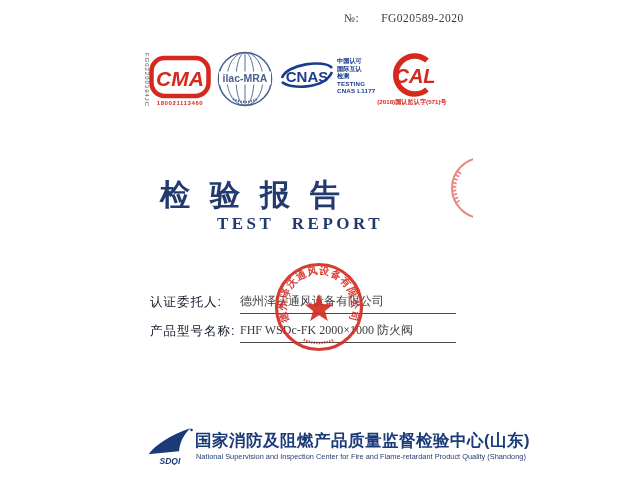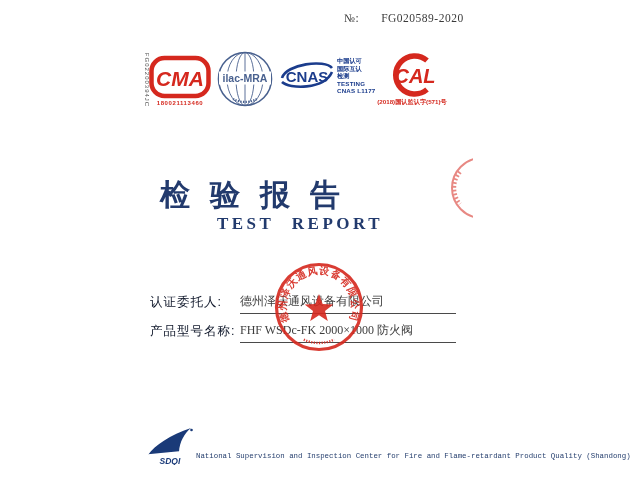--- a/index.html
+++ b/index.html
@@ -38,21 +38,21 @@
   .fvalue{display:inline-block;width:216px;border-bottom:1px solid #4a4a4a;
           font-family:"Liberation Serif",serif;font-size:12px;color:#3d3d3d;
           padding-bottom:3px;vertical-align:bottom;}
 
   
   .partial-stamp{left:447px;top:156px;width:26px;height:64px;overflow:hidden;}
 
   
   .footer-zh{left:195px;top:430px;font-size:16.5px;font-weight:bold;color:#1a3a78;
              letter-spacing:.5px;white-space:nowrap;}
-  .footer-en{left:196px;top:452px;font-family:Liberation Mono, monospace;font-size:7.4px;
+  .footer-en{left:196px;top:452px;font-family:Liberation Sans, sans-serif;font-size:7.4px;
              color:#27406f;white-space:nowrap;text-align:right;}
 </style>
 </head>
 <body>
 
 <div class="page">
 
   <div class="abs report-no">
     <span>№:</span><span class="num">FG020589-2020</span>
   </div>
@@ -122,15 +122,16 @@
     <polygon points="45,32 48.7,41.9 59.3,42.4 51,48.9 53.8,59.1 45,53.3 36.2,59.1 39,48.9 30.7,42.4 41.3,41.9" fill="#d5281e"></polygon>
     <path d="M 29.8,77.6 A 36,36 0 0 0 60.2,77.6" fill="none" stroke="#d5281e" stroke-width="2.4" stroke-dasharray="1.2,1.4"></path>
   </svg>
 
   <svg class="abs" style="left:146px;top:427px;" width="48" height="38" viewBox="0 0 48 38">
     <path d="M 45,1 C 24,8 9,18 2,28 L 33,25 C 33.5,15 38.5,6 45,1 Z" fill="#1a3a78"></path>
     <path d="M 2,28 L 33,25" stroke="#ffffff" stroke-width="1.4"></path>
     <circle cx="45.5" cy="3" r="1.3" fill="#1a3a78"></circle>
     <text x="13.5" y="36.5" font-size="8.5" font-weight="bold" font-style="italic" fill="#1a3a78">SDQI</text>
   </svg>
+  <div class="abs footer-zh">国家消防及阻燃产品质量监督检验中心(山东)</div>
   <div class="abs footer-en">National Supervision and Inspection Center for Fire and Flame-retardant Product Quality (Shandong)</div>
 
 </div>
 
 </body></html>

